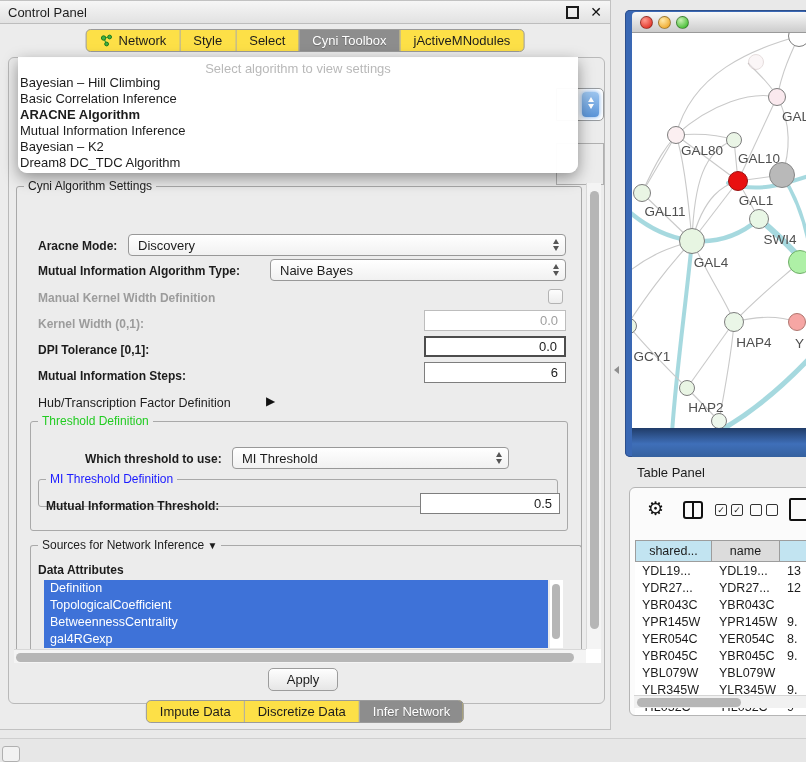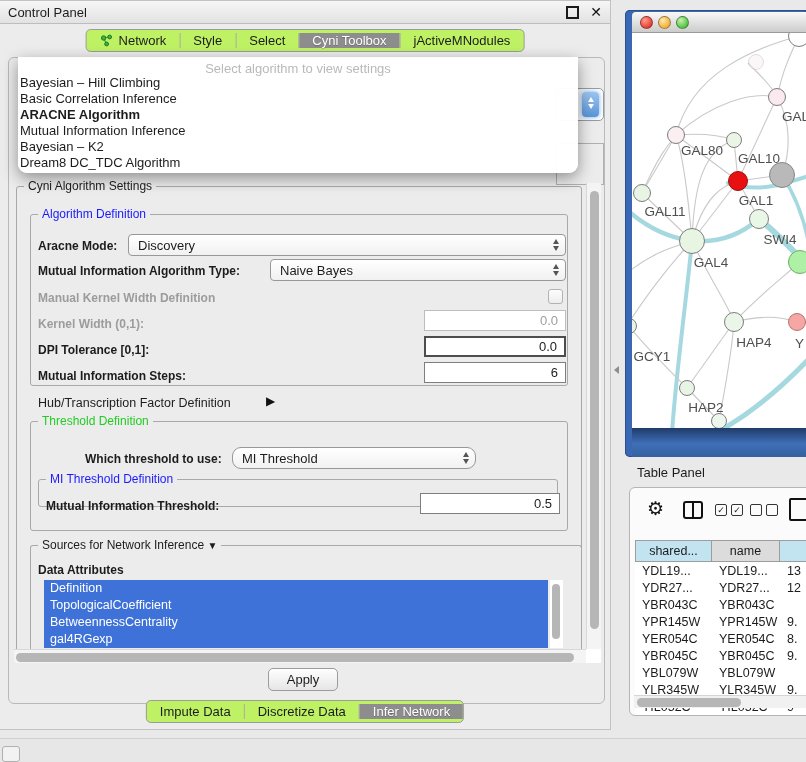--- a/index.html
+++ b/index.html
@@ -6,21 +6,21 @@
   body{width:806px;height:762px;position:relative;overflow:hidden;background:#e9e9e9;
        font-family:"Liberation Sans","DejaVu Sans",sans-serif;color:#1c1c1c;}
   .abs{position:absolute;}
   
   .cp-win{left:0;top:8;width:611px;height:730px;background:#ececec;border:1px solid #c2c2c2;border-left:none;box-sizing:border-box;}
   .cp-titlebar{left:0;top:0;width:100%;height:23px;background:linear-gradient(#f6f6f6,#e2e2e2);
                border-bottom:1px solid #bdbdbd;display:flex;align-items:center;padding:0 8px;box-sizing:border-box;font-size:13px;}
   .float-icon{width:9px;height:9px;border:2px solid #1a1a1a;margin-left:auto;margin-right:11px;}
   .close-icon{font-weight:900;font-size:14px;line-height:14px;color:#111;}
   
-  .segbar{display:inline-flex;border:1px solid #9b9b9b;border-radius:5px;overflow:hidden;background:#bef264;height:23px;box-sizing:border-box;align-items:center;}
+  .segbar{display:inline-flex;border:1px solid #9b9b9b;border-radius:5px;overflow:hidden;background:#fde047;height:23px;box-sizing:border-box;}
   .seg{display:flex;align-items:center;padding:0 13px;font-size:13px;border-left:1px solid #ababab;white-space:nowrap;}
   .seg:first-child{border-left:none;}
   .seg.sel{background:#8d8d8d;color:#fff;text-shadow:0 1px 1px rgba(0,0,0,.25);}
   
   .panel-body{left:8px;top:56px;width:597px;height:647px;border:1px solid #b9b9b9;border-radius:6px;background:#ececec;box-sizing:border-box;}
   
   .gbox{position:absolute;border:1px solid #a9a9a9;border-radius:3px;box-sizing:border-box;}
   .legend{position:absolute;top:-8px;left:7px;background:#ececec;padding:0 4px;font-size:12px;white-space:nowrap;}
   .flabel{position:absolute;font-size:12px;font-weight:bold;color:#1c1c1c;white-space:nowrap;text-align:center;}
   .flabel.plain{font-weight:normal;}
@@ -129,23 +129,20 @@
       <div class="tri-up" style="margin:5px auto 2px;border-bottom-color:#fff;"></div>
       <div class="tri-dn" style="margin:0 auto;border-top-color:#fff;"></div>
     </div>
   </div>
   <div class="abs frag" style="left:556px;top:142px;width:48px;height:42px;border:1px solid #b0b0b0;background:#ececec;"></div>
 
   <div class="gbox" style="left:16px;top:185px;width:566px;height:477px;">
     <span class="legend">Cyni Algorithm Settings</span>
   </div>
 
-  <div class="gbox" style="left:30px;top:213px;width:538px;height:172px;">
-    <span class="legend blue">Algorithm Definition</span>
-  </div>
   <span class="flabel" style="left:38px;top:238px;">Aracne Mode:</span>
   <div class="combo" style="left:128px;top:233px;width:438px;">
     <span>Discovery</span>
     <span class="spin">
         <span class="tri-up"></span>
         <span class="tri-dn"></span>
       </span>
   </div>
   <span class="flabel" style="left:38px;top:263px;">Mutual Information Algorithm Type:</span>
   <div class="combo" style="left:270px;top:258px;width:296px;">
@@ -170,21 +167,21 @@
     <span>6</span>
   </div>
 
   <span class="flabel plain" style="left:38px;top:395px;font-size:12.5px;">Hub/Transcription Factor Definition</span>
   <span class="abs" style="left:266px;top:393px;font-size:12px;color:#111;">▶</span>
 
   <div class="gbox" style="left:30px;top:420px;width:538px;height:110px;">
     <span class="legend green">Threshold Definition</span>
   </div>
   <span class="flabel" style="left:85px;top:451px;">Which threshold to use:</span>
-  <div class="combo" style="left:232px;top:446px;width:244px;border-radius:9px;">
+  <div class="combo" style="left:232px;top:446px;width:277px;">
     <span>MI Threshold</span>
     <span class="spin">
         <span class="tri-up"></span>
         <span class="tri-dn"></span>
       </span>
   </div>
   <div class="gbox" style="left:38px;top:478px;width:520px;height:28px;">
     <span class="legend blue">MI Threshold Definition</span>
   </div>
   <span class="flabel" style="left:46px;top:498px;">Mutual Information Threshold:</span>

